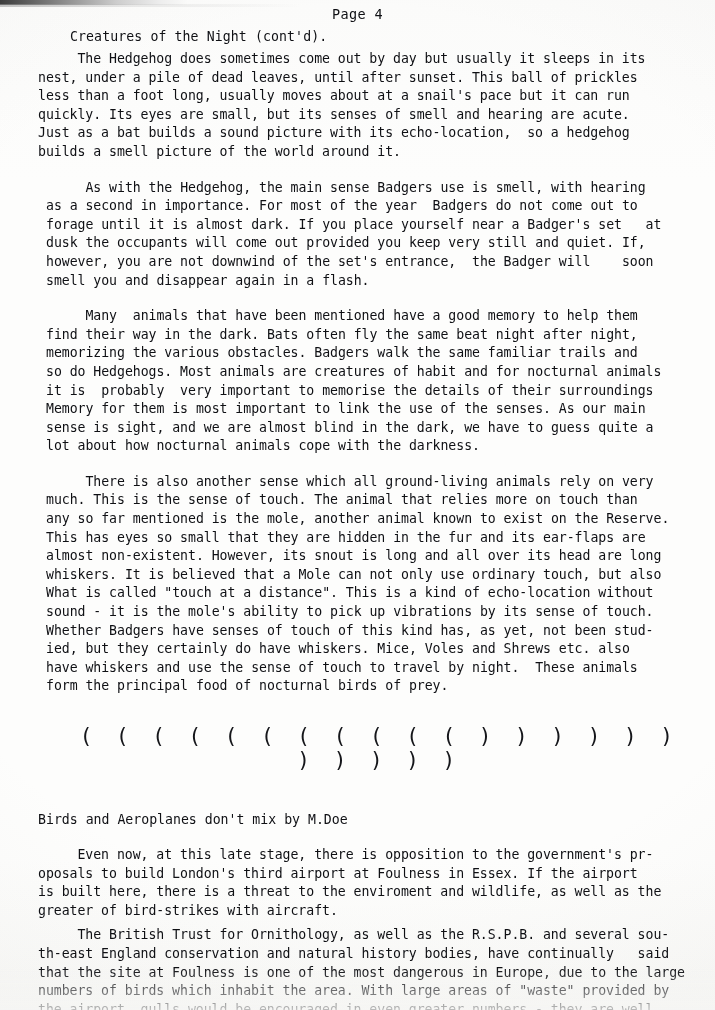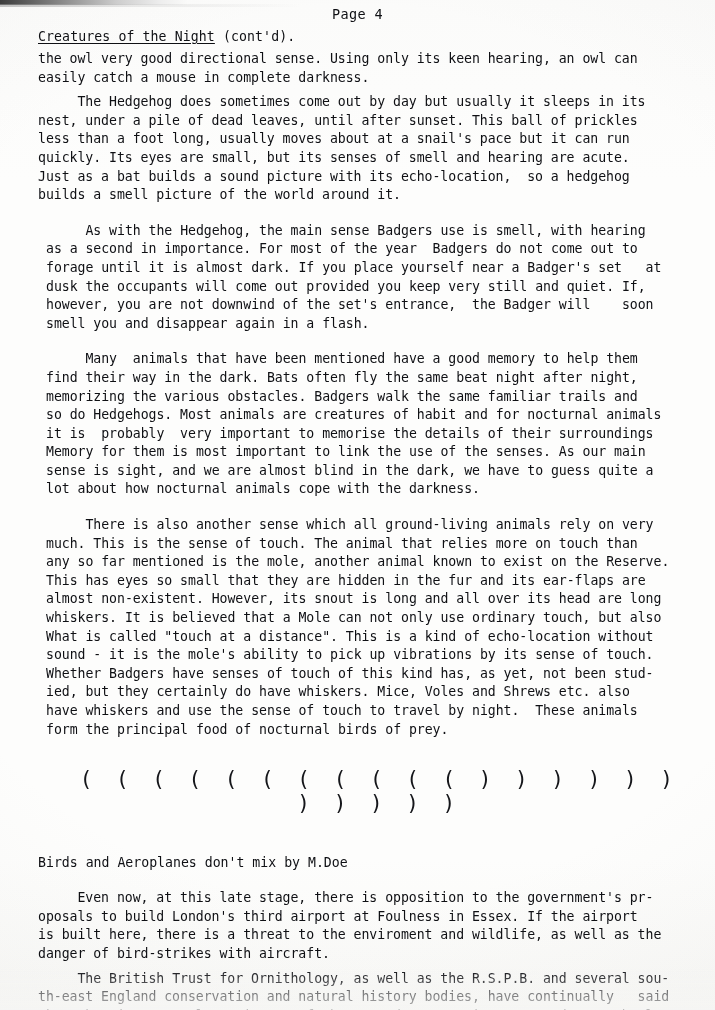--- a/index.html
+++ b/index.html
@@ -61,22 +61,22 @@
     width: 648px;
   }
 
   .section-title {
     font-size: 13.2px;
     letter-spacing: 0.1px;
     margin: 0 0 0 0;
     white-space: nowrap;
   }
   .section-title .ul {
-    text-decoration: underline;
     text-underline-offset: 2px;
+    margin-left: 32px;
   }
 
   p.para {
     margin: 0;
     font-size: 13.2px;
     line-height: 18.6px;
     letter-spacing: -0.05px;
     white-space: pre-wrap;
     text-rendering: optimizeLegibility;
   }
@@ -126,22 +126,20 @@
   <div class="content ink">
 
     <div class="page-number">Page 4</div>
 
     <div class="body-col">
 
       <div class="section-title">
         <span class="ul">Creatures of the Night</span><span> (cont'd).</span>
       </div>
 
-      <p class="para gap-sm">the owl very good directional sense. Using only its keen hearing, an owl can
-easily catch a mouse in complete darkness.</p>
       <p class="para gap-sm">     The Hedgehog does sometimes come out by day but usually it sleeps in its
 nest, under a pile of dead leaves, until after sunset. This ball of prickles
 less than a foot long, usually moves about at a snail's pace but it can run
 quickly. Its eyes are small, but its senses of smell and hearing are acute.
 Just as a bat builds a sound picture with its echo-location,  so a hedgehog
 builds a smell picture of the world around it.</p>
       <p class="para gap-md">     As with the Hedgehog, the main sense Badgers use is smell, with hearing
 as a second in importance. For most of the year  Badgers do not come out to
 forage until it is almost dark. If you place yourself near a Badger's set   at
 dusk the occupants will come out provided you keep very still and quiet. If,
@@ -170,21 +168,21 @@
 
       <div class="divider">( ( ( ( ( ( ( ( ( ( ( ) ) ) ) ) ) ) ) ) ) )</div>
 
       <div class="article2-head">
         <span class="ul">Birds and Aeroplanes don't mix</span><span> by M.Doe</span>
       </div>
 
       <p class="para gap-lg">     Even now, at this late stage, there is opposition to the government's pr-
 oposals to build London's third airport at Foulness in Essex. If the airport
 is built here, there is a threat to the enviroment and wildlife, as well as the
-danger of bird-strikes with aircraft.</p>
+greater of bird-strikes with aircraft.</p>
       <p class="para gap-sm">     The British Trust for Ornithology, as well as the R.S.P.B. and several sou-
 th-east England conservation and natural history bodies, have continually   said
 that the site at Foulness is one of the most dangerous in Europe, due to the large
 numbers of birds which inhabit the area. With large areas of "waste" provided by
 the airport, gulls would be encouraged in even greater numbers - they are well
 known for the pleasure they find in standing for hours on warm, concrete runways
 On the other hand, the Brent Geese would be pushed out. In their case it would
 be a great loss to British wildlife, as one fifth of the world's population of
 Brent Geese, nesting in Arctic Siberia, use the marshes and mud-flats of Fouln-
 ess as their winter quarters; there is no  other such area of equal size and

